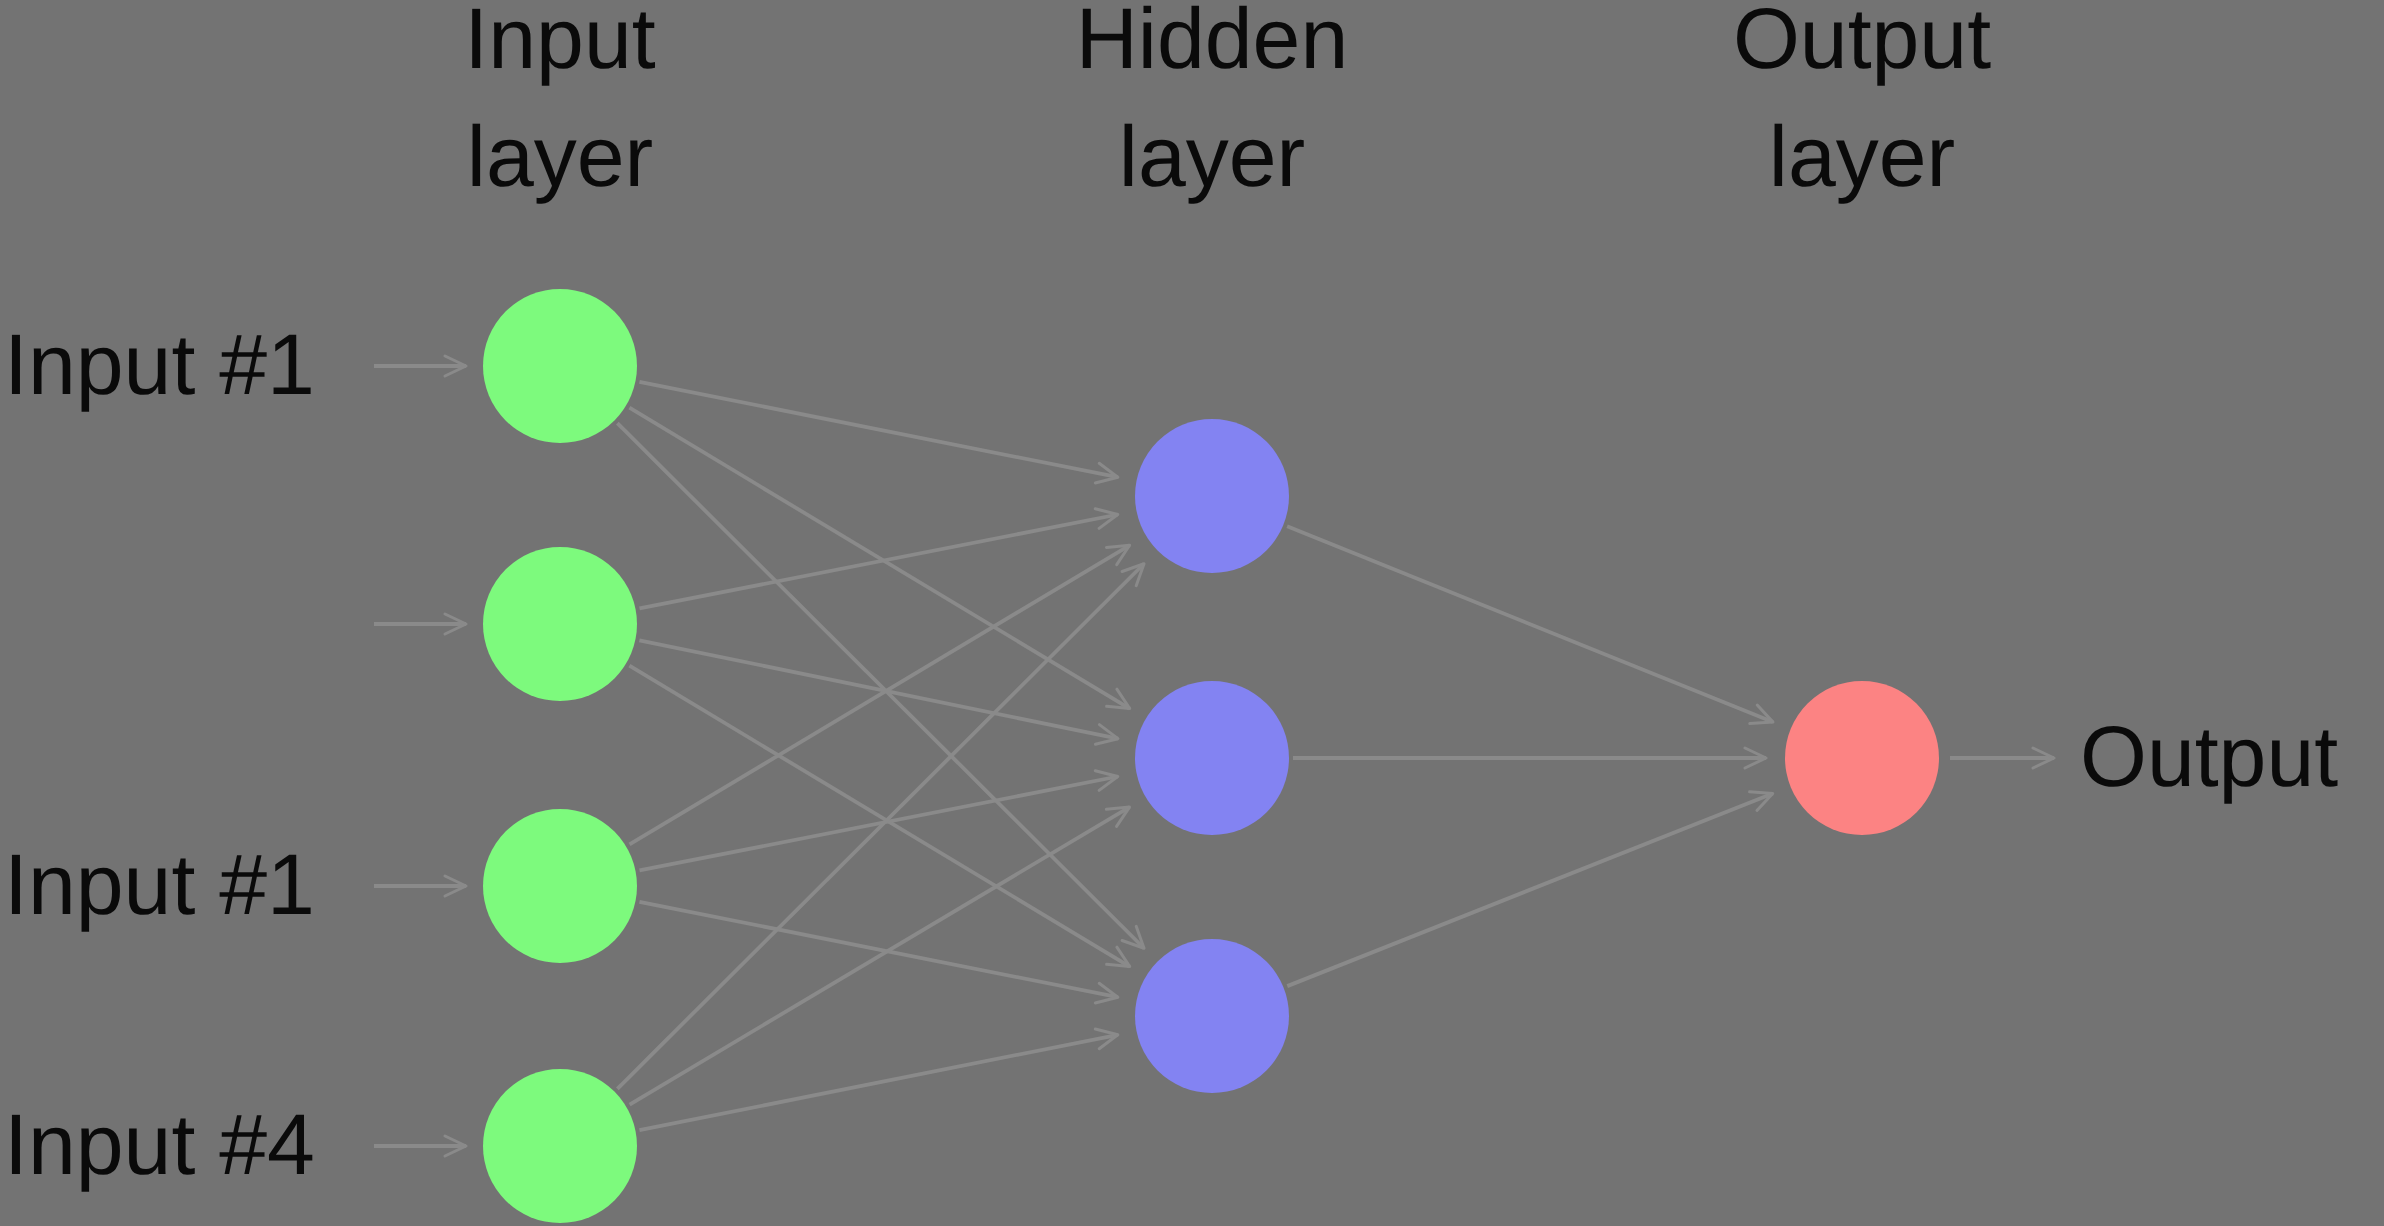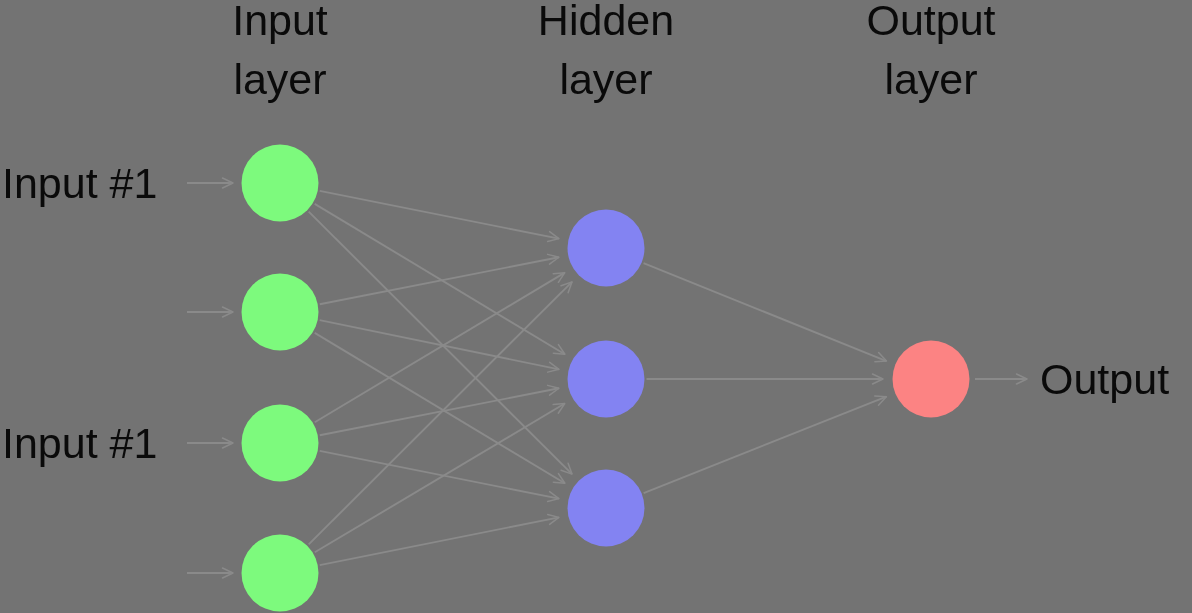--- a/index.html
+++ b/index.html
@@ -86,15 +86,16 @@
 
   <div class="layer-header" style="left:280px;">Input
 layer</div>
   <div class="layer-header" style="left:606px;">Hidden
 layer</div>
   <div class="layer-header" style="left:931px;">Output
 layer</div>
 
   <div class="io-label" style="left:2px; top:157px;">Input #1</div>
   <div class="io-label" style="left:2px; top:417px;">Input #1</div>
+  <div class="io-label" style="left:2px; top:547px;">Input #4</div>
 
   <div class="io-label" style="left:1040px; top:353px;">Output</div>
 </div>
 
 </body></html>

